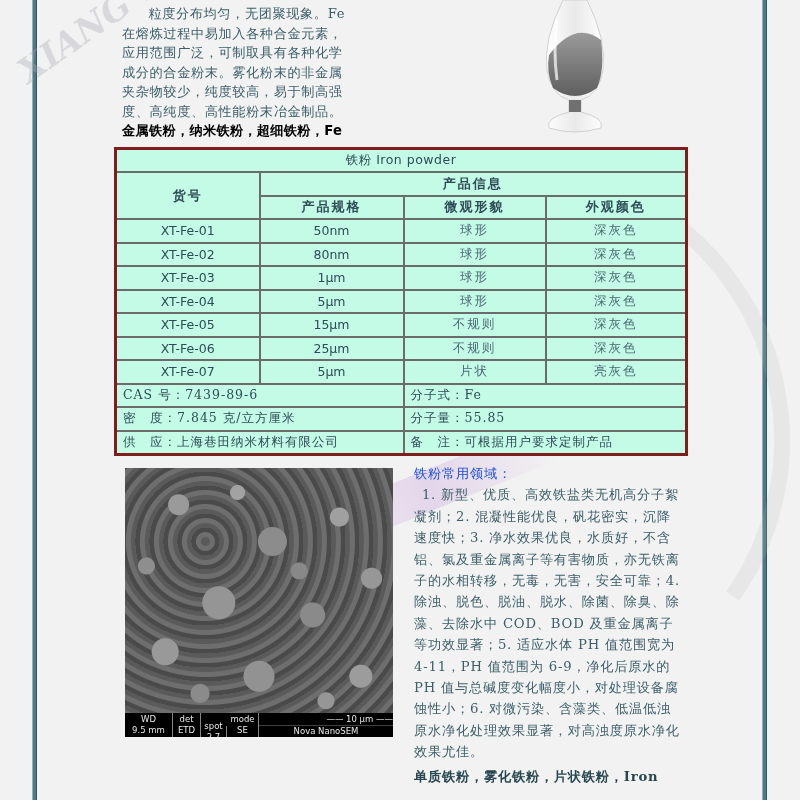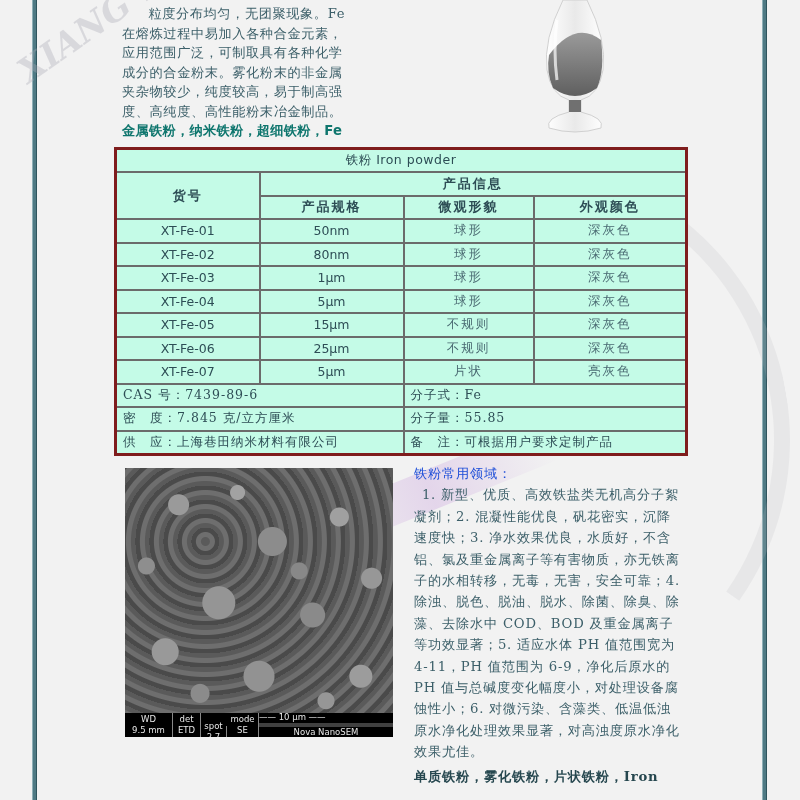--- a/index.html
+++ b/index.html
@@ -11,21 +11,21 @@
   .vline.right { left: 762px; }
 
   .wm { position: absolute; pointer-events: none; color: rgba(170,170,180,0.35); font-family: "DejaVu Serif", serif; font-style: italic; font-weight: bold; }
   .wm-tl { left: 10px; top: 8px; font-size: 34px; transform: rotate(-35deg); transform-origin: left top; top: 58px; }
   .wm-arc { position: absolute; left: 230px; top: 160px; width: 560px; height: 560px; border-radius: 50%; border: 16px solid rgba(180,180,190,0.18); border-bottom-color: transparent; border-left-color: transparent; transform: rotate(-10deg); pointer-events: none; }
   .wm-purple { position: absolute; left: 300px; top: 470px; width: 260px; height: 40px; background: linear-gradient(90deg, rgba(200,170,220,0.0), rgba(200,160,220,0.35), rgba(200,170,220,0.0)); transform: rotate(-22deg); pointer-events: none; }
 
   .intro { position: absolute; left: 122px; top: 4px; width: 270px; font-size: 13.2px; line-height: 19.5px; color: #3c5f69; letter-spacing: 0.6px; }
   .intro p { margin: 0; }
   .intro .indent { text-indent: 2em; }
-  .intro .kw { font-weight: bold; color: #0f766e; font-family: "DejaVu Sans", sans-serif; letter-spacing: 0.3px; }
+  .intro .kw { font-weight: bold; color: #000000; font-family: "DejaVu Sans", sans-serif; letter-spacing: 0.3px; }
 
   .flask { position: absolute; left: 535px; top: 0px; width: 80px; height: 140px; }
 
   table.spec { position: absolute; left: 114px; top: 147px; width: 574px; border-collapse: collapse; border: 3px solid #7f1d1d; background: #c4fbe7; font-family: "DejaVu Sans", sans-serif; }
   table.spec td { border: 2px solid #6b6b6b; height: 23.5px; text-align: center; font-size: 12.5px; color: #2d4d55; padding: 0; }
   table.spec td.title { font-size: 12.5px; letter-spacing: 0.5px; }
   table.spec td.hdr { font-family: "DejaVu Serif", serif; font-weight: bold; font-size: 13px; letter-spacing: 2px; }
   table.spec td.cn { font-family: "DejaVu Serif", serif; font-size: 12.5px; letter-spacing: 2px; color: #4a6a72; }
   table.spec td.left { text-align: left; padding-left: 6px; font-family: "DejaVu Serif", serif; font-weight: normal; font-size: 12.5px; letter-spacing: 1px; }
 
@@ -44,21 +44,21 @@
       radial-gradient(circle at 42% 10%, #a2a2a2 0 7px, transparent 8px),
       radial-gradient(circle at 65% 42%, #888 0 8px, transparent 9px),
       radial-gradient(circle at 28% 92%, #8b8b8b 0 9px, transparent 10px),
       radial-gradient(circle at 75% 95%, #969696 0 8px, transparent 9px),
       repeating-radial-gradient(circle at 30% 30%, #5a5a5a 0 4px, #6e6e6e 5px 9px, #4a4a4a 10px 14px),
       #555; }
   .sem .bar { position: absolute; left: 0; top: 245px; width: 268px; height: 24px; background: #000; display: flex; color: #e8e8e8; font-family: "DejaVu Sans", sans-serif; font-size: 8.5px; }
   .sem .cell { border-right: 1px solid #888; display: flex; flex-direction: column; justify-content: center; align-items: center; line-height: 11px; }
   .sem .c1 { width: 48px; } .sem .c2 { width: 28px; } .sem .c3 { width: 26px; margin-top: 13px; } .sem .c4 { width: 32px; }
   .sem .c5 { flex: 1; border-right: none; }
-  .sem .c5 .sc { border-bottom: 4px solid #404040; width: 100%; text-align: left; }
+  .sem .c5 .sc { border-bottom: 1px solid #404040; width: 100%; text-align: right; }
 
   .usage { position: absolute; left: 414px; top: 463px; width: 270px; font-size: 13.2px; line-height: 21.4px; color: #3c5f69; letter-spacing: 0.8px; }
   .usage .h { font-weight: normal; color: #1d4ed8; }
   .usage .body { text-indent: 0.6em; }
   .usage .kw { font-weight: bold; color: #26474f; margin-top: 3px; }
 </style>
 </head>
 <body>
 
 <div class="vline left"></div>
@@ -100,21 +100,21 @@
   <tbody>
       <tr>
     <td colspan="4" class="title">铁粉 Iron powder</td>
   </tr>
   <tr>
     <td rowspan="2" class="hdr" style="width:144px">货号</td>
     <td colspan="3" class="hdr">产品信息</td>
   </tr>
   <tr>
     <td class="hdr" style="width:144px">产品规格</td>
-    <td class="hdr" style="width:130px">微观形貌</td>
+    <td class="hdr" style="width:142px">微观形貌</td>
     <td class="hdr">外观颜色</td>
   </tr>
   <tr>
     <td>XT-Fe-01</td>
     <td>50nm</td>
     <td class="cn">球形</td>
     <td class="cn">深灰色</td>
   </tr>
   <tr>
     <td>XT-Fe-02</td>

